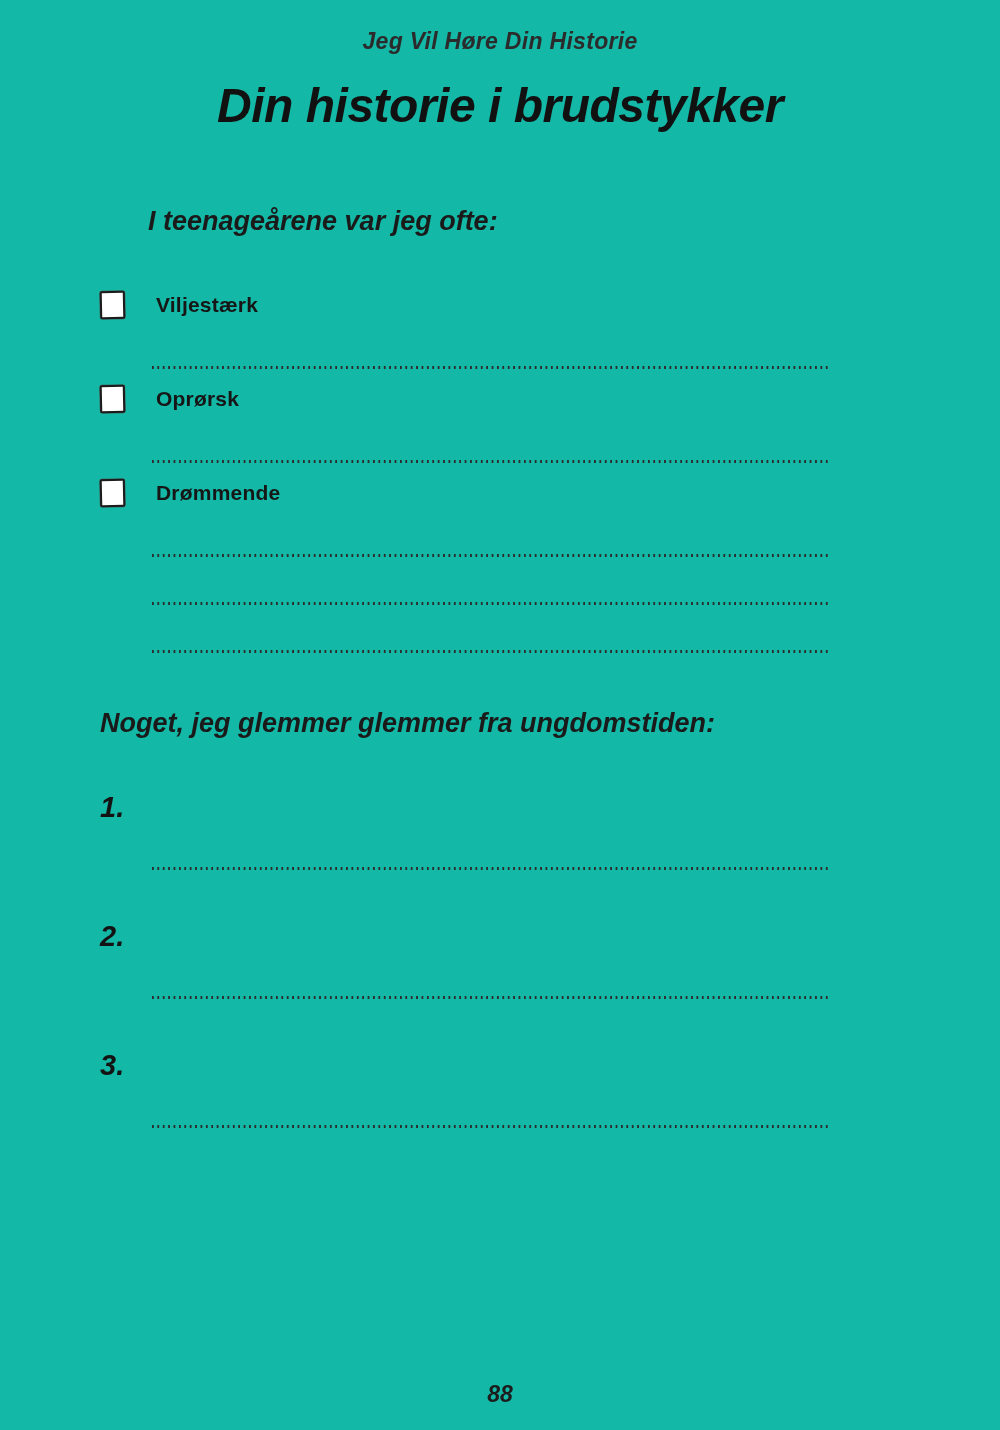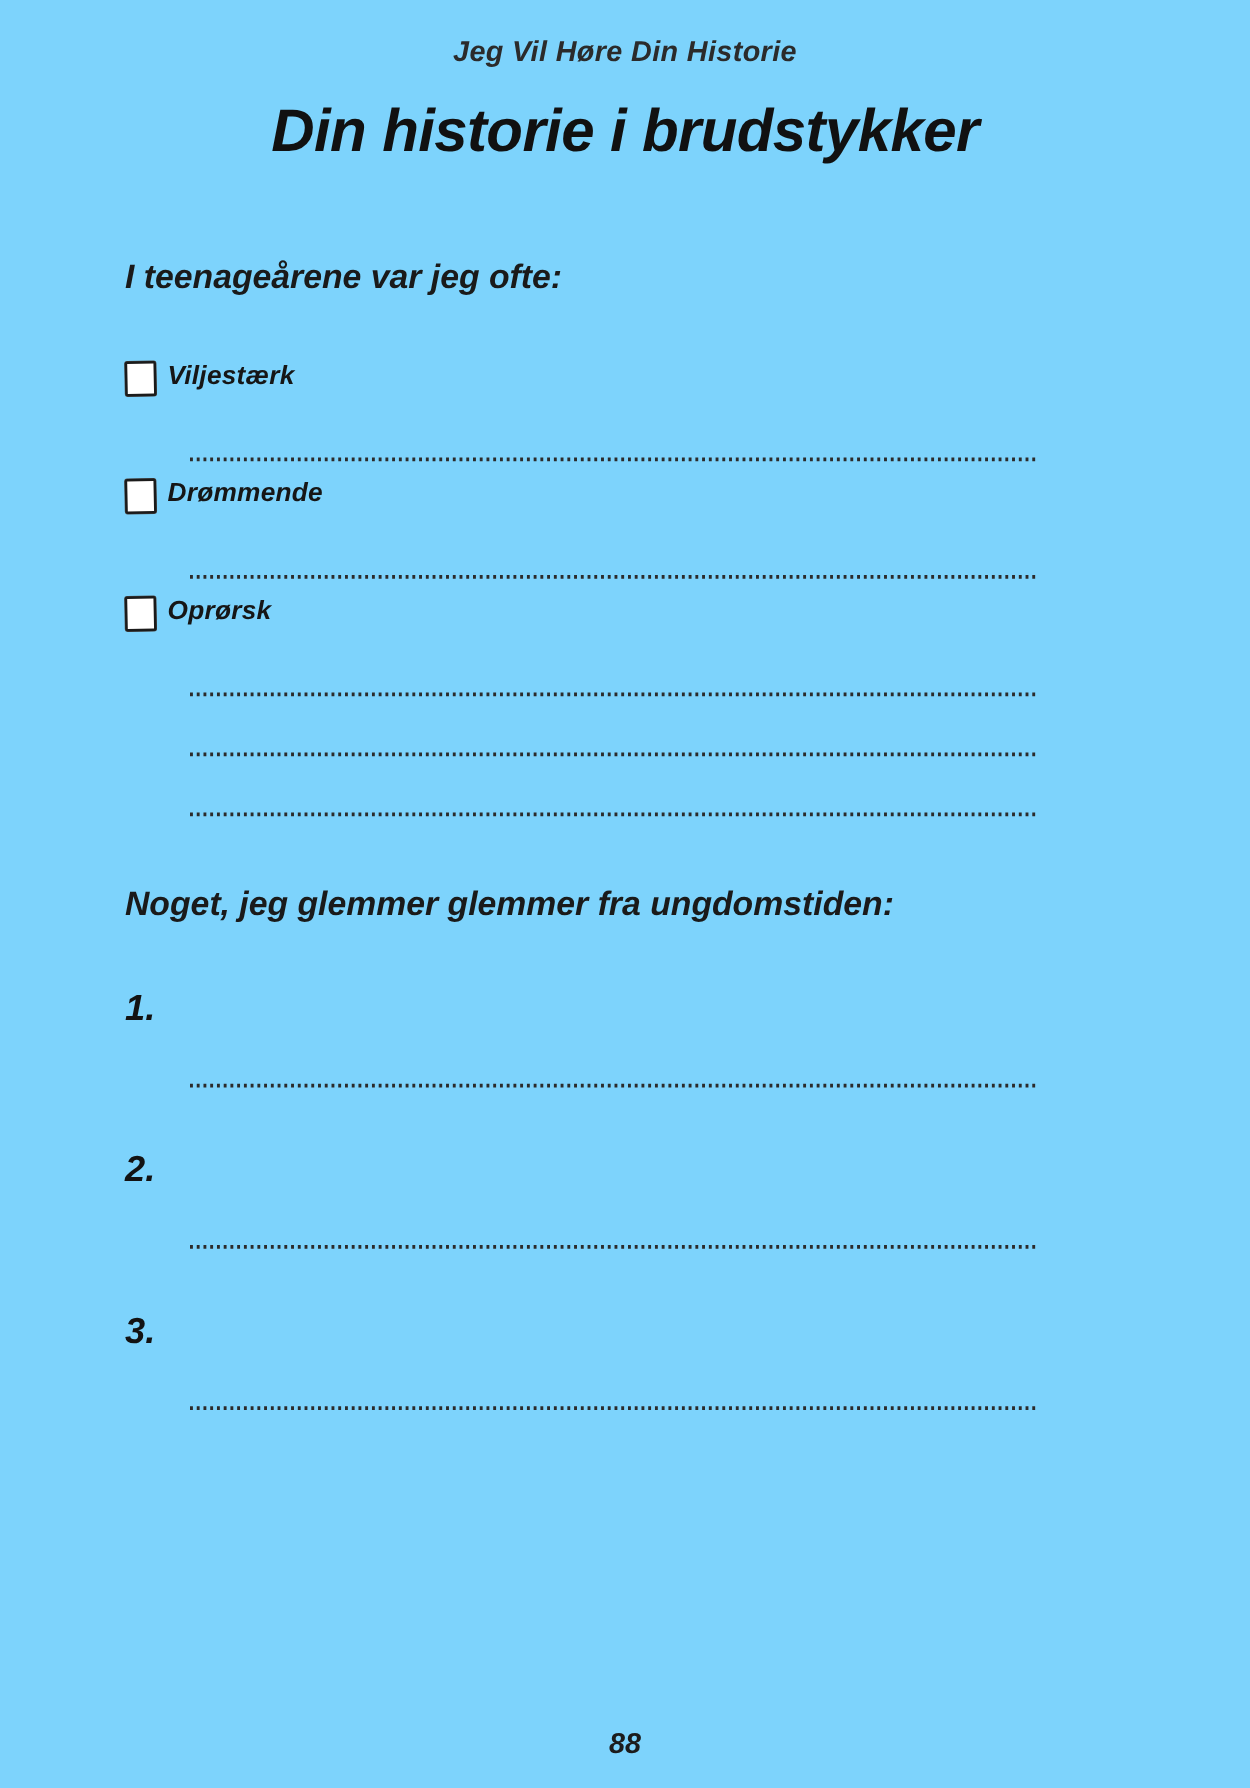--- a/index.html
+++ b/index.html
@@ -6,21 +6,21 @@
   html, body { background: #ffffff; }
   body {
     font-family: "Liberation Sans", sans-serif;
     color: #1c1c1c;
   }
   .page {
     position: relative;
     width: 1000px;
     height: 1430px;
     margin: 0 auto;
-    background: #7dd3fc;
+    background: #14b8a6;
     overflow: hidden;
   }
   .running-header {
     padding-top: 28px;
     text-align: center;
     font-size: 23px;
     font-weight: 700;
     font-style: italic;
     color: #2b2b2b;
     letter-spacing: 0.3px;
@@ -37,30 +37,30 @@
   .content {
     margin-left: 100px;
     margin-right: 110px;
   }
   .section-prompt {
     font-size: 27px;
     font-weight: 700;
     font-style: italic;
     color: #1a1a1a;
   }
-  .prompt-teen { margin-top: 73px; }
+  .prompt-teen { margin-top: 73px; margin-left: 48px; }
   .prompt-memories { margin-top: 55px; }
 
   .check-item { margin-top: 14px; }
   .check-item.first { margin-top: 52px; }
   .check-row {
     display: flex;
-    gap: 9px;
+    align-items: center;
+    gap: 31px;
     min-height: 32px;
-    font-style: italic;
   }
   .checkbox {
     flex: 0 0 auto;
     width: 25px;
     height: 28px;
     border: 2.5px solid #1b1b1b;
     border-radius: 2px;
     background: #ffffff;
     transform: rotate(-1.2deg);
     box-shadow: 0 0 0 0.4px #4a4a4a;
@@ -122,29 +122,29 @@
       <div class="check-row">
         <span class="checkbox"></span>
         <span class="check-label">Viljestærk</span>
       </div>
       <div class="dotted-line"></div>
     </div>
 
     <div class="check-item">
       <div class="check-row">
         <span class="checkbox"></span>
-        <span class="check-label">Drømmende</span>
+        <span class="check-label">Oprørsk</span>
       </div>
       <div class="dotted-line"></div>
     </div>
 
     <div class="check-item">
       <div class="check-row">
         <span class="checkbox"></span>
-        <span class="check-label">Oprørsk</span>
+        <span class="check-label">Drømmende</span>
       </div>
       <div class="dotted-line"></div>
     </div>
 
     <div class="check-item">
       <div class="dotted-line"></div>
     </div>
 
     <div class="check-item">
       <div class="dotted-line"></div>

